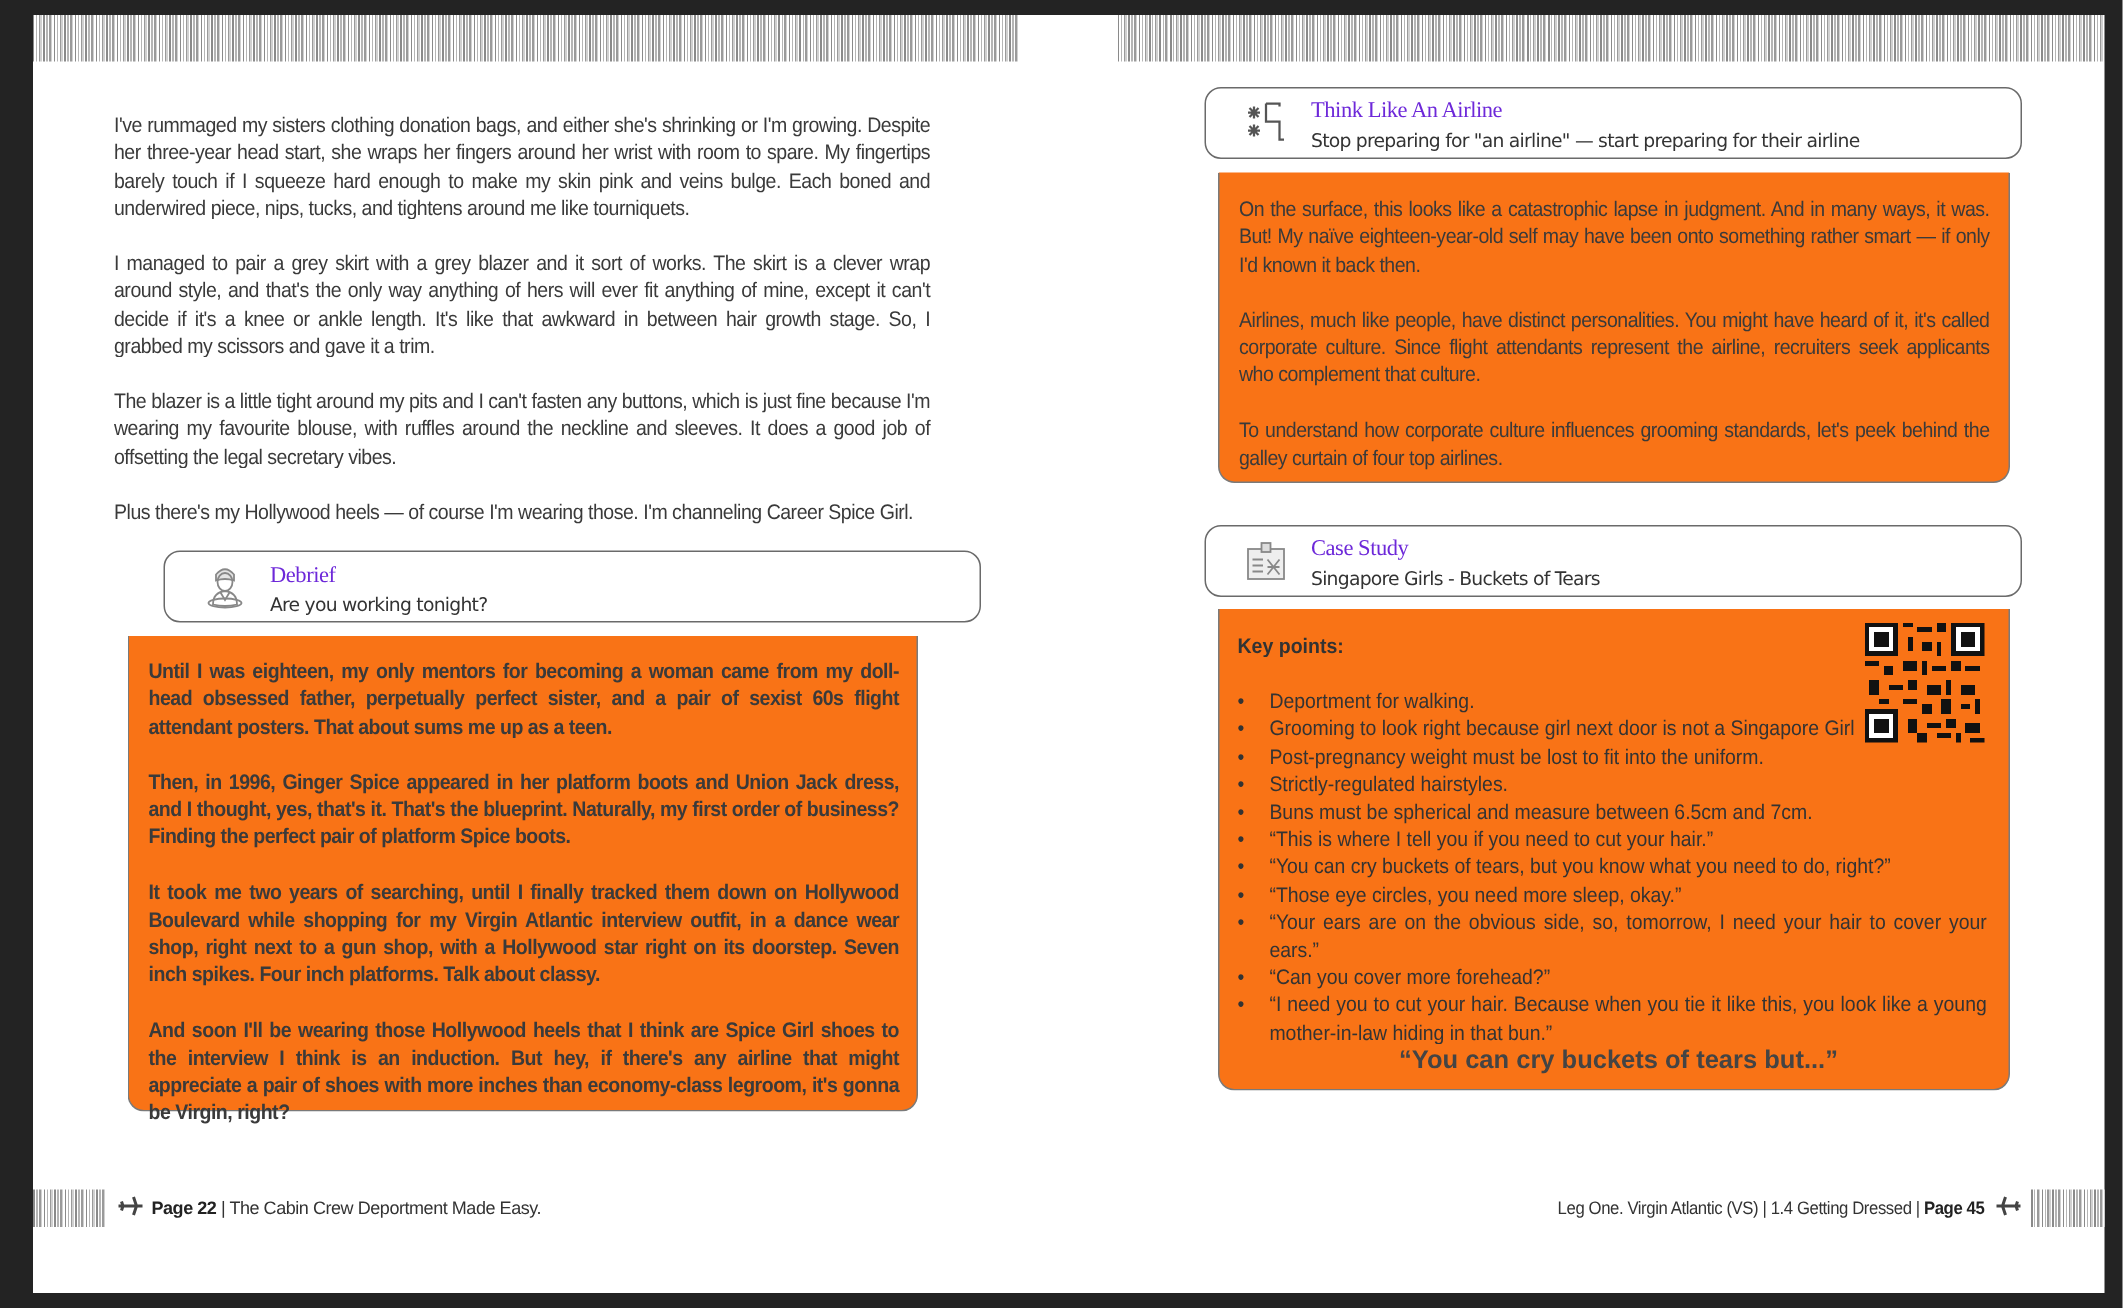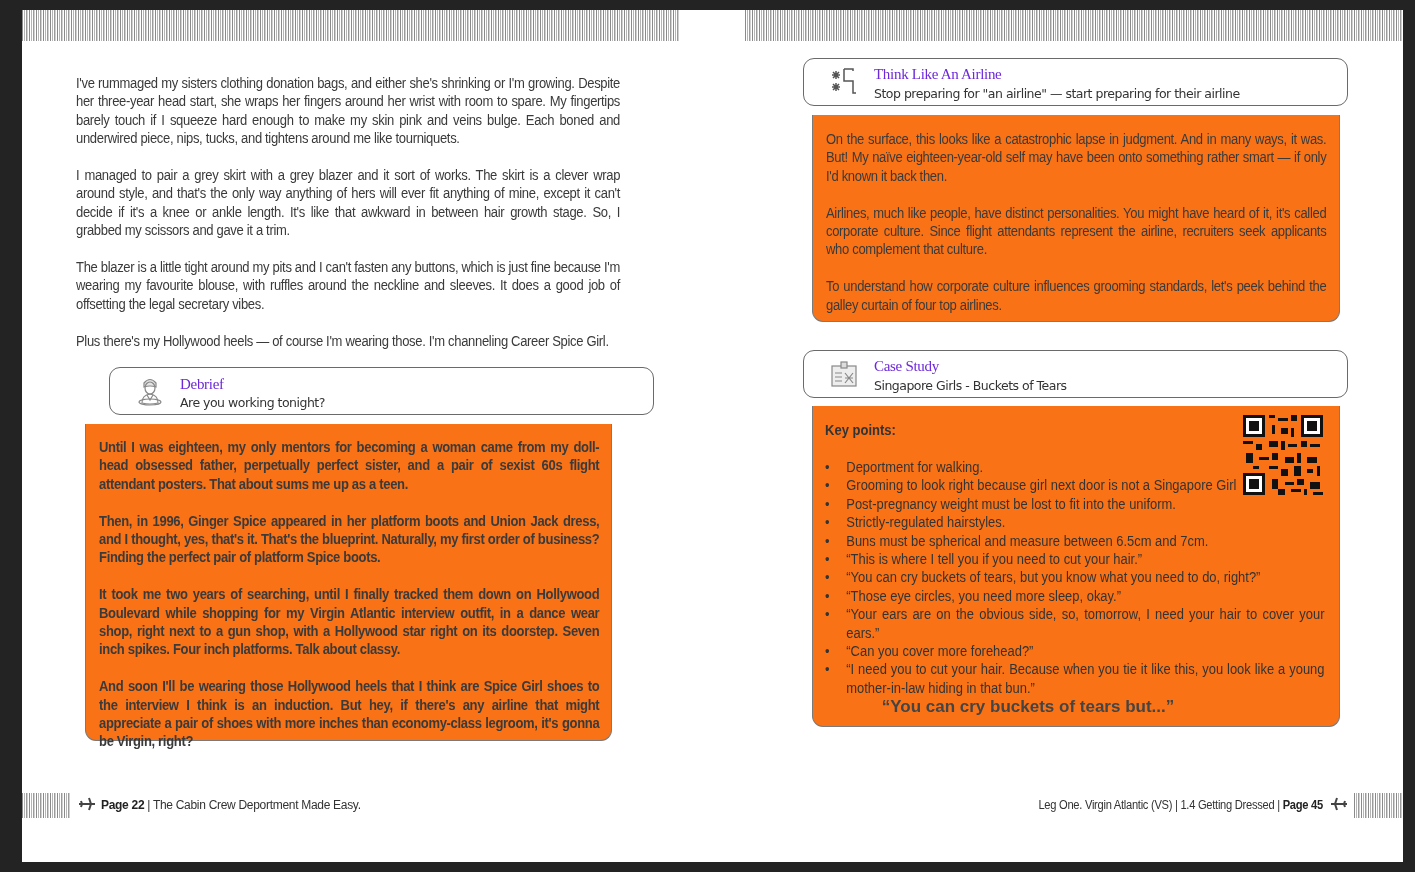--- a/index.html
+++ b/index.html
@@ -186,21 +186,21 @@
     <li><span class="bullet">•</span><span>Strictly-regulated hairstyles.</span></li>
     <li><span class="bullet">•</span><span>Buns must be spherical and measure between 6.5cm and 7cm.</span></li>
     <li><span class="bullet">•</span><span>“This is where I tell you if you need to cut your hair.”</span></li>
     <li><span class="bullet">•</span><span>“You can cry buckets of tears, but you know what you need to do, right?”</span></li>
     <li><span class="bullet">•</span><span>“Those eye circles, you need more sleep, okay.”</span></li>
     <li><span class="bullet">•</span><span>“Your ears are on the obvious side, so, tomorrow, I need your hair to cover your ears.”</span></li>
     <li><span class="bullet">•</span><span>“Can you cover more forehead?”</span></li>
     <li><span class="bullet">•</span><span>“I need you to cut your hair. Because when you tie it like this, you look like a young mother-in-law hiding in that bun.”</span></li>
   </ul>
 
-  <div class="quote" style="left:765px;top:697px;width:526px;">“You can cry buckets of tears but...”</div>
+  <div class="quote" style="left:816px;top:697px;width:526px;">“You can cry buckets of tears but...”</div>
 
   <div class="footer-text" style="right:92px;transform:scaleX(0.93);transform-origin:right top;">
     <span>Leg One. Virgin Atlantic (VS) | 1.4 Getting Dressed | </span><b>Page 45</b>
   </div>
   <svg class="plane" viewBox="0 0 18 16" style="left:1330px;">
     <path d="M1 8 H17 M7 2 L5 8 L7 14 M15 5 L14 8 L15 11" stroke="#444" stroke-width="2" fill="none"></path>
   </svg>
   <div class="stripes foot-right"></div>
 </div>
 

